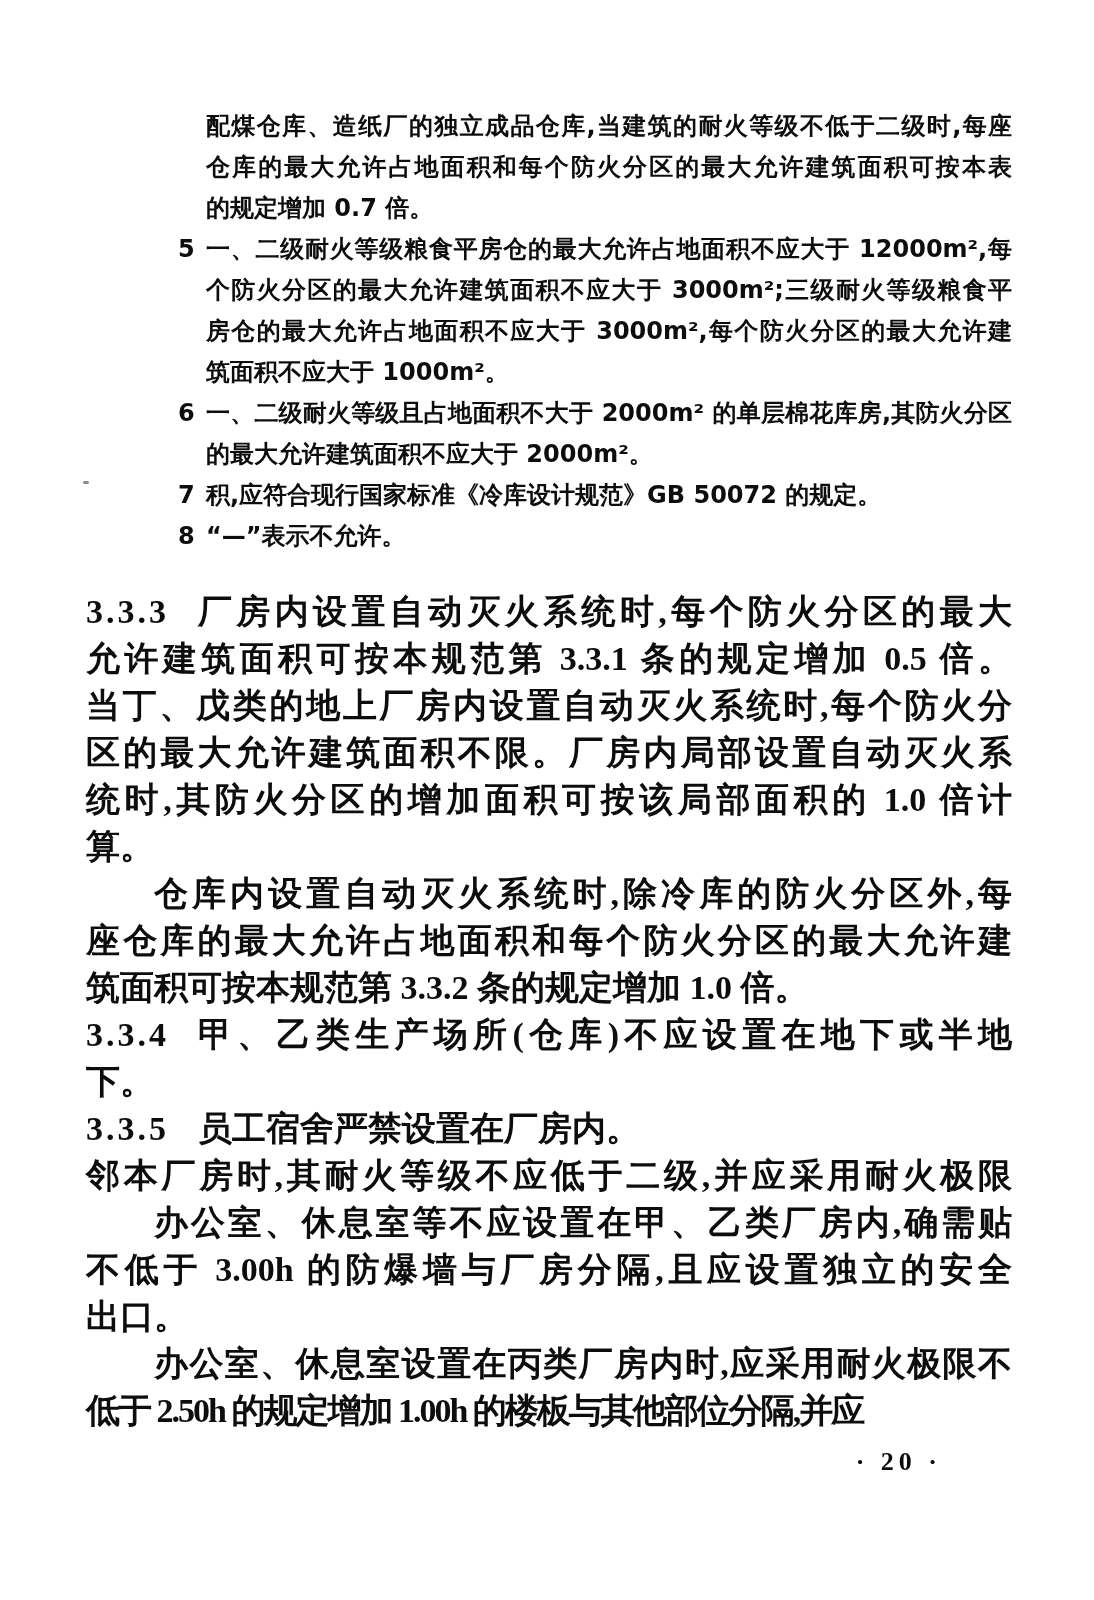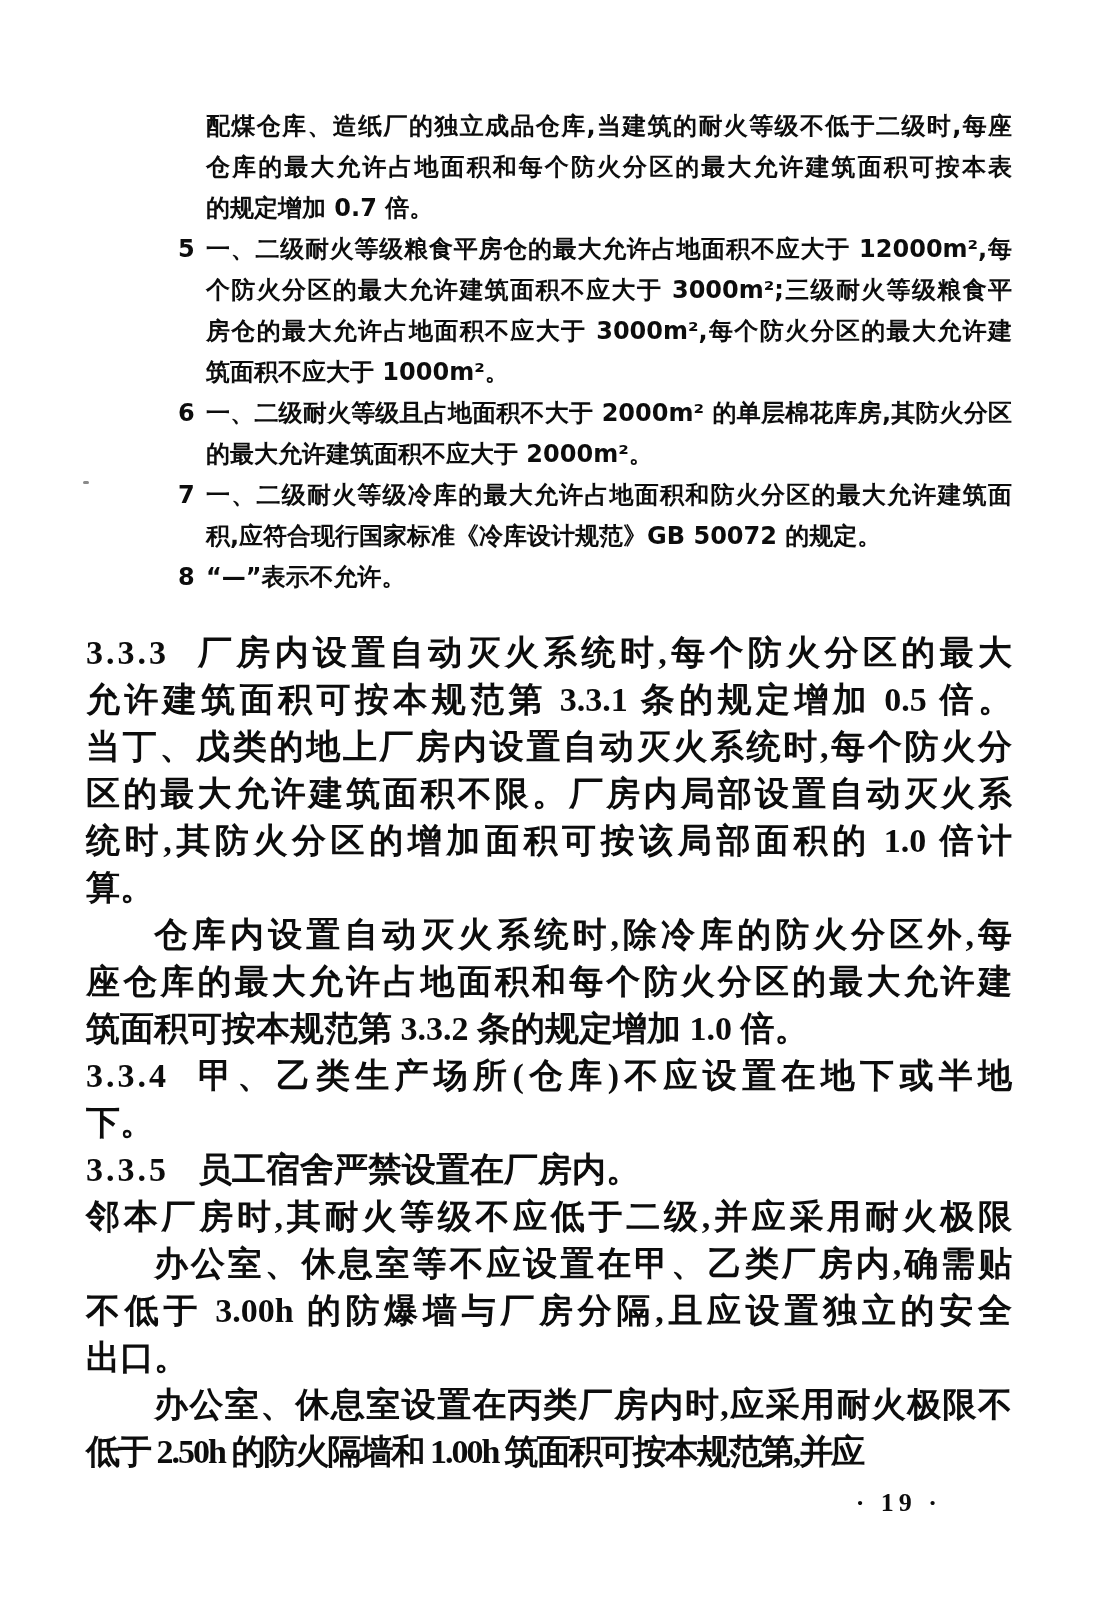--- a/index.html
+++ b/index.html
@@ -99,21 +99,20 @@
       <span class="nnum">6</span>
       <div class="nbody">
         <div class="nline just">一、二级耐火等级且占地面积不大于 2000m² 的单层棉花库房,其防火分区</div>
         <div class="nline">的最大允许建筑面积不应大于 2000m²。</div>
       </div>
     </div>
 
     <div class="note">
       <span class="nnum">7</span>
       <div class="nbody">
-        <div class="nline just">一、二级耐火等级冷库的最大允许占地面积和防火分区的最大允许建筑面</div>
         <div class="nline">积,应符合现行国家标准《冷库设计规范》GB 50072 的规定。</div>
       </div>
     </div>
 
     <div class="note">
       <span class="nnum">8</span>
       <div class="nbody">
         <div class="nline">“—”表示不允许。</div>
       </div>
     </div>
@@ -146,23 +145,23 @@
       <span class="secnum">3.3.5</span>
       <span class="stext">员工宿舍严禁设置在厂房内。</span>
     </div>
 
     <div class="mline just">邻本厂房时,其耐火等级不应低于二级,并应采用耐火极限</div>
     <div class="mline just indent">办公室、休息室等不应设置在甲、乙类厂房内,确需贴</div>
     <div class="mline just">不低于 3.00h 的防爆墙与厂房分隔,且应设置独立的安全</div>
     <div class="mline">出口。</div>
 
     <div class="mline just indent">办公室、休息室设置在丙类厂房内时,应采用耐火极限不</div>
-    <div class="mline tight">低于 2.50h 的防火隔墙和 1.00h 筑面积可按本规范第,并应</div>
+    <div class="mline tight">低于 2.50h 的规定增加 1.00h 的楼板与其他部位分隔,并应</div>
 
   </div>
 
   <div class="footer">
-    <span>· 19 ·</span>
+    <span>· 20 ·</span>
   </div>
 
   <div class="artifact"></div>
 
 </div>
 
 </body></html>

